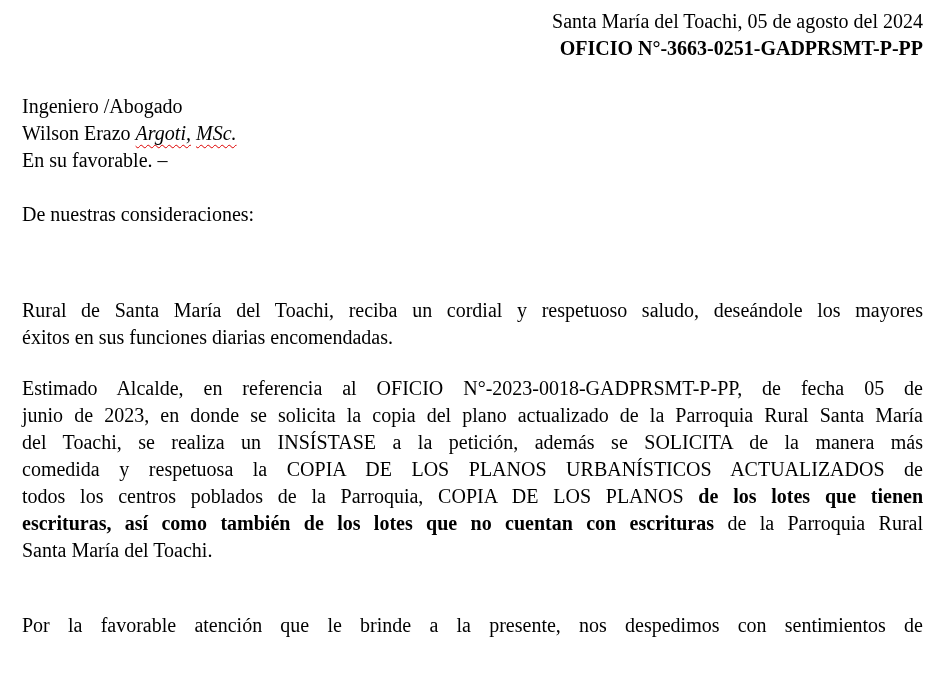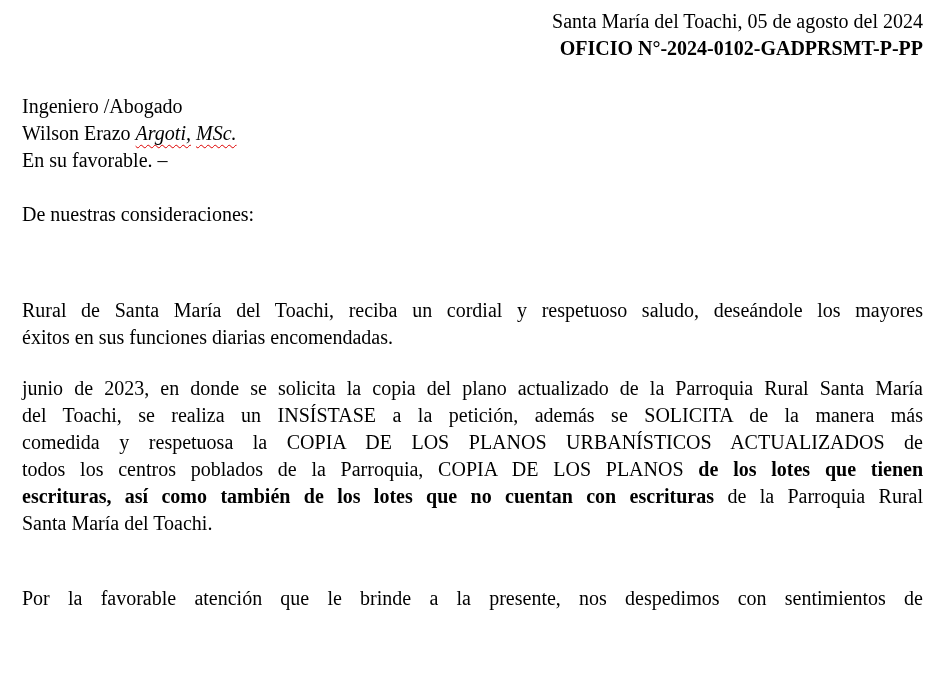--- a/index.html
+++ b/index.html
@@ -50,37 +50,38 @@
   .para-1 { margin-top: 24px; }
   .para-2 { margin-top: 48px; }
 </style>
 </head>
 <body>
 
 <div class="page">
 
   <div class="header">
     <div class="line right">Santa María del Toachi, 05 de agosto del 2024</div>
-    <div class="line right bold">OFICIO N°-2024-0102-GADPRSMT-P-PP</div>
+    <div class="line right bold">OFICIO N°-3663-0251-GADPRSMT-P-PP</div>
   </div>
 
   <div class="recipient">
     <div class="line">Ingeniero /Abogado</div>
     <div class="line"><span>Wilson Erazo </span><span class="spell" style="text-decoration-color: rgb(221, 0, 0);">Argoti,</span><span> </span><span class="spell" style="text-decoration-color: rgb(221, 0, 0); margin-top: 43px;">MSc.</span></div>
     <div class="line">En su favorable. –</div>
   </div>
 
   <div class="line salutation">De nuestras consideraciones:</div>
 
   <div>
       <div class="paragraph para-0">
         <div class="line just"><span>Rural de Santa María del Toachi, reciba un cordial y respetuoso saludo, deseándole los mayores</span></div>
         <div class="line"><span>éxitos en sus funciones diarias encomendadas.</span></div>
       </div>
       <div class="paragraph para-1">
+        <div class="line just"><span>Estimado Alcalde, en referencia al OFICIO N°-2023-0018-GADPRSMT-P-PP, de fecha 05 de</span></div>
         <div class="line just"><span>junio de 2023, en donde se solicita la copia del plano actualizado de la Parroquia Rural Santa María</span></div>
         <div class="line just"><span>del Toachi, se realiza un INSÍSTASE a la petición, además se SOLICITA de la manera más</span></div>
         <div class="line just"><span>comedida y respetuosa la COPIA DE LOS PLANOS URBANÍSTICOS ACTUALIZADOS de</span></div>
         <div class="line just"><span>todos los centros poblados de la Parroquia, COPIA DE LOS PLANOS </span><span class="bold">de los lotes que tienen</span></div>
         <div class="line just"><span class="bold">escrituras, así como también de los lotes que no cuentan con escrituras</span><span> de la Parroquia Rural</span></div>
         <div class="line"><span>Santa María del Toachi.</span></div>
       </div>
       <div class="paragraph para-2">
         <div class="line just"><span>Por la favorable atención que le brinde a la presente, nos despedimos con sentimientos de</span></div>
       </div>

